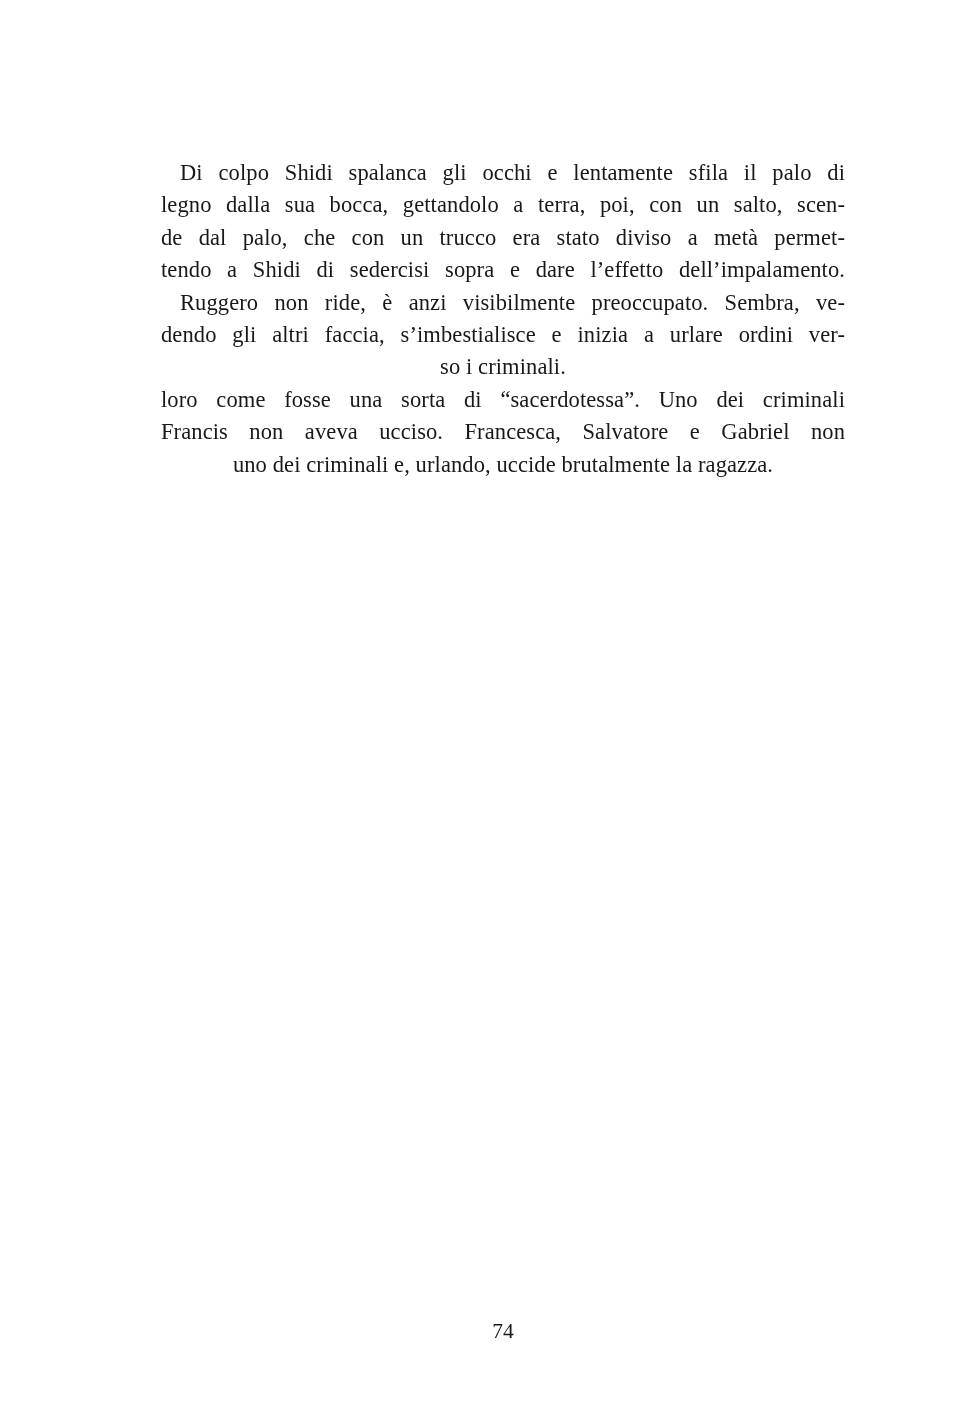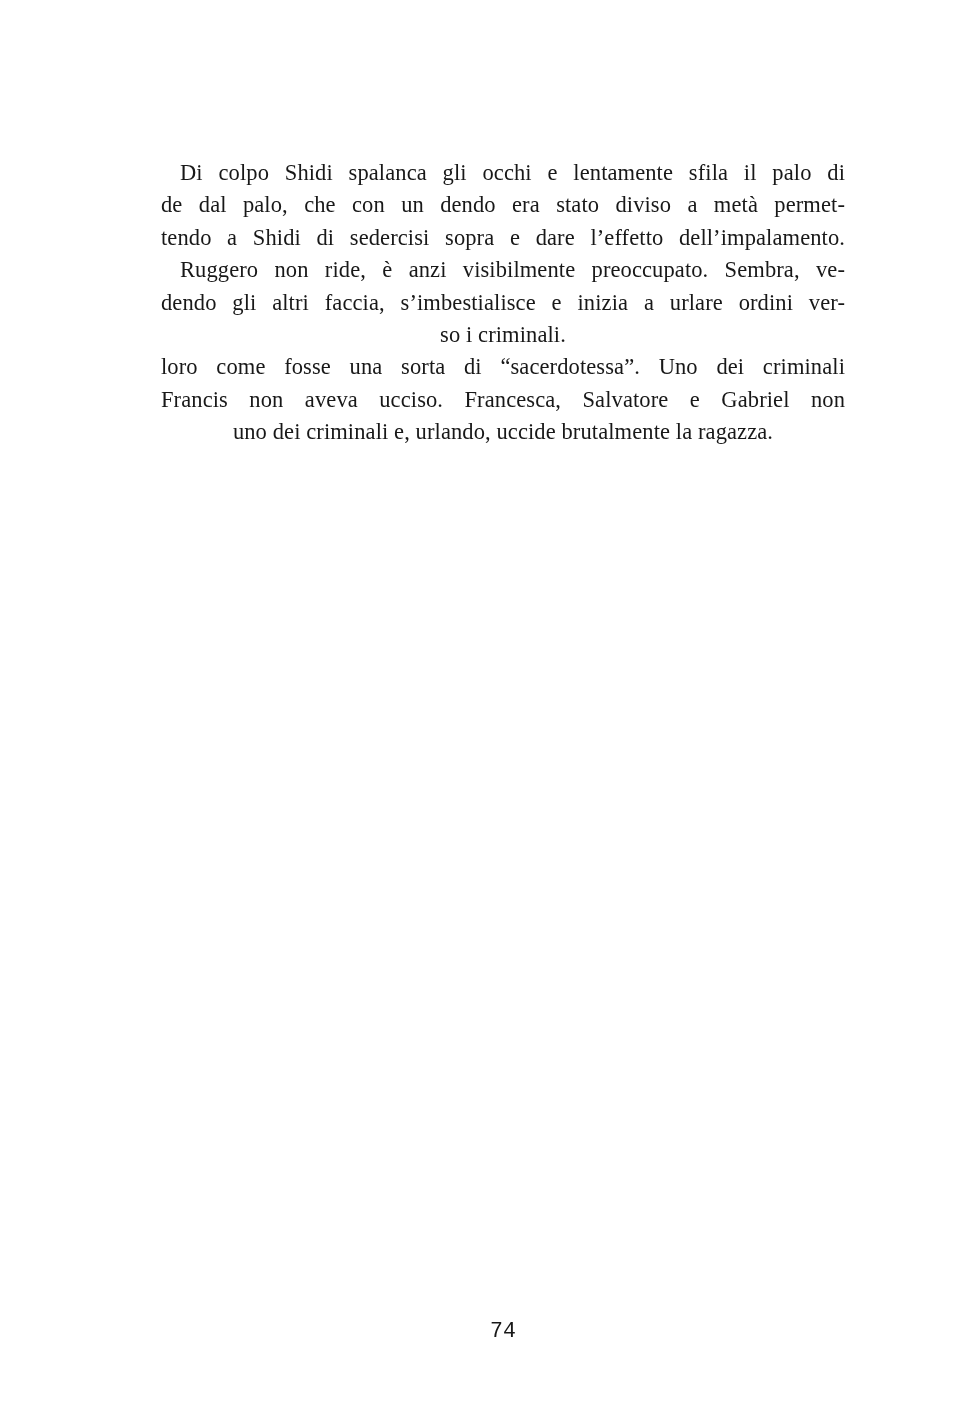--- a/index.html
+++ b/index.html
@@ -39,36 +39,36 @@
   }
   .line.indent {
     padding-left: 19px;
   }
   .footer {
     position: absolute;
     left: 161px;
     top: 1317px;
     width: 684px;
     text-align: center;
-    font-family: Liberation Mono, monospace;
   }
   .page-number {
     font-size: 21.5px;
     line-height: 28px;
     color: #181818;
   }
 </style>
 </head>
 <body>
 
 <div class="page">
   <div class="text-block">
       <div class="paragraph">
         <div class="line justify indent">Di colpo Shidi spalanca gli occhi e lentamente sfila il palo di</div>
-        <div class="line justify">de dal palo, che con un dendo era stato diviso a metà permet-</div>
+        <div class="line justify">legno dalla sua bocca, gettandolo a terra, poi, con un salto, scen-</div>
+        <div class="line justify">de dal palo, che con un trucco era stato diviso a metà permet-</div>
         <div class="line justify">tendo a Shidi di sedercisi sopra e dare l’effetto dell’impalamento.</div>
       </div>
       <div class="paragraph">
         <div class="line justify indent">Ruggero non ride, è anzi visibilmente preoccupato. Sembra, ve-</div>
         <div class="line justify">dendo gli altri faccia, s’imbestialisce e inizia a urlare ordini ver-</div>
         <div class="line">so i criminali.</div>
       </div>
       <div class="paragraph">
         <div class="line justify">loro come fosse una sorta di “sacerdotessa”. Uno dei criminali</div>
         <div class="line justify">Francis non aveva ucciso. Francesca, Salvatore e Gabriel non</div>

